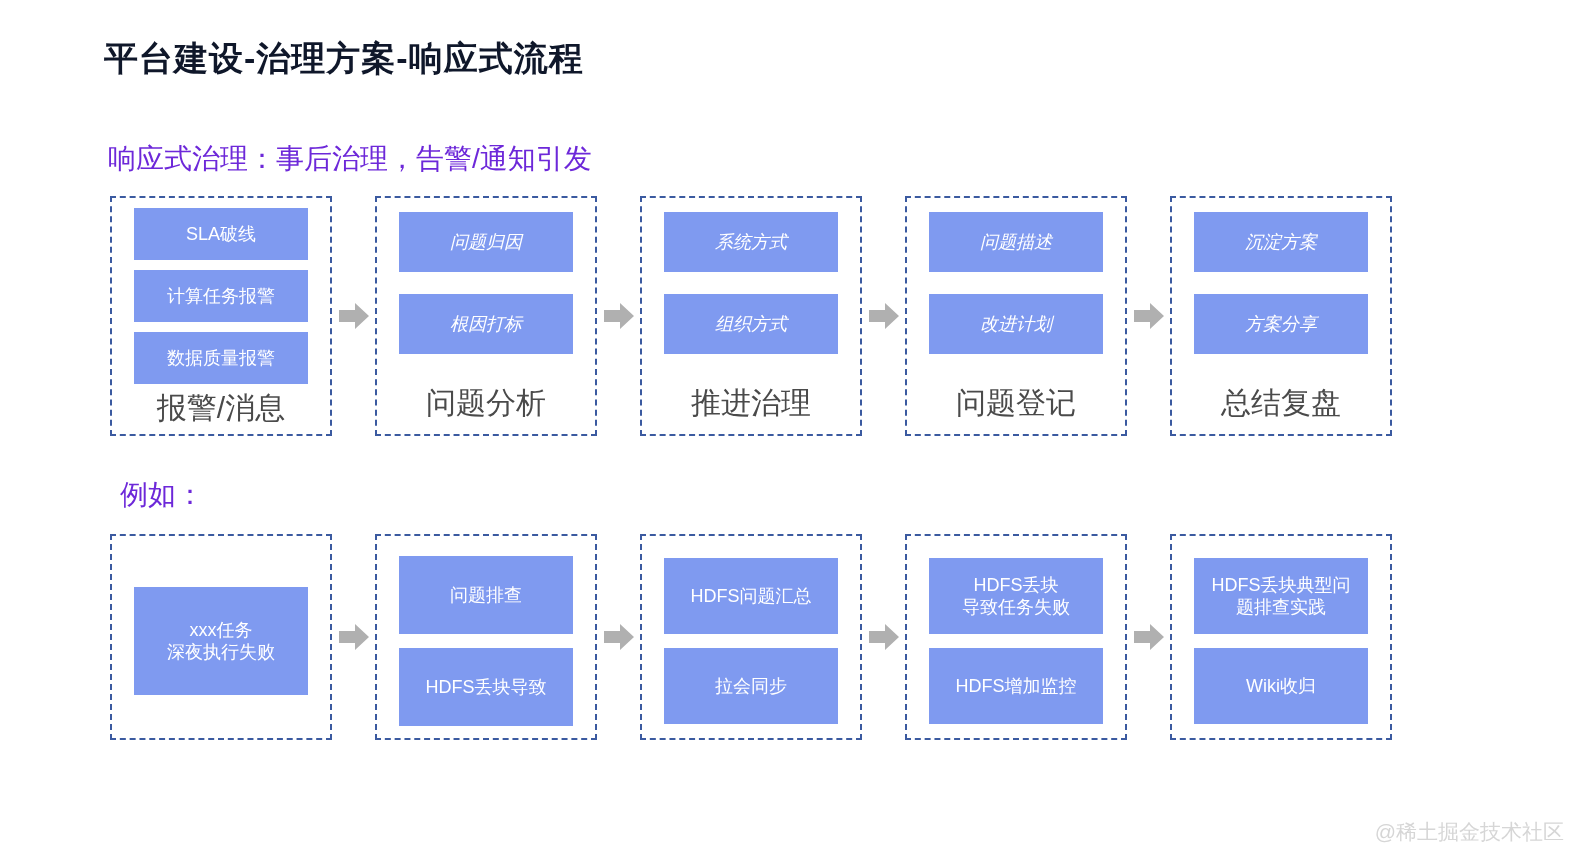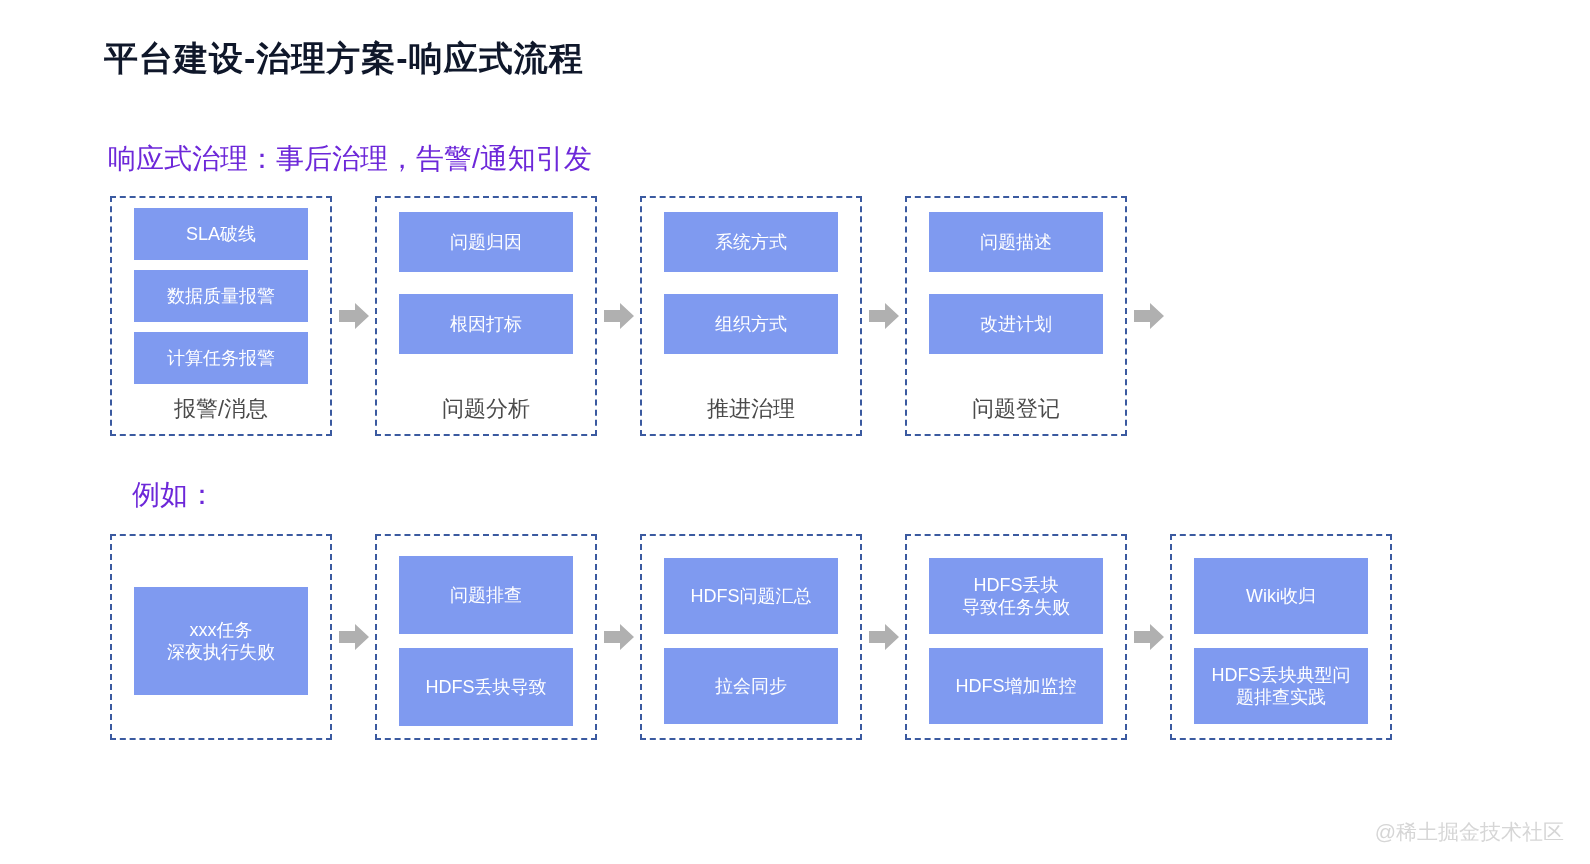--- a/index.html
+++ b/index.html
@@ -30,21 +30,21 @@
 
   
   .section-caption {
     position: absolute;
     font-size: 28px;
     font-weight: normal;
     color: #6d28d9;
     white-space: nowrap;
   }
   #caption-reactive { left: 108px; top: 140px; }
-  #caption-example  { left: 120px; top: 476px; margin-left: 12px; }
+  #caption-example  { left: 120px; top: 476px; }
 
   
   .flow-row {
     position: absolute;
     display: flex;
     align-items: stretch;
   }
   #flow-row-process { left: 110px; top: 196px; width: 1282px; height: 240px; }
   #flow-row-example { left: 110px; top: 534px; width: 1282px; height: 206px; }
 
@@ -81,28 +81,28 @@
     text-align: center;
     display: flex;
     align-items: center;
     justify-content: center;
     box-sizing: border-box;
     padding: 4px 2px;
     white-space: pre-line;
   }
   #flow-row-process .item-box { height: 52px; }
   #flow-row-process .stage.two-item .item-box { height: 60px; }
-  #flow-row-process .stage.two-item .stage-boxes { gap: 22px; padding-top: 14px; }
+  #flow-row-process .stage.two-item .stage-boxes { gap: 22px; padding-top: 14px; font-style: italic; }
 
   #flow-row-example .item-box { height: 78px; }
   #flow-row-example .item-box.tall { height: 76px; }
   #flow-row-example .stage.single .item-box { height: 108px; }
 
   .stage-label {
-    font-size: 22px;
+    font-size: 30px;
     color: #4a4a4a;
     text-align: center;
     padding: 4px 0 10px 0;
     white-space: nowrap;
   }
 
   
   .arrow-gap {
     width: 43px;
     display: flex;
@@ -131,22 +131,22 @@
 
 <div id="page-title">平台建设-治理方案-响应式流程</div>
 
 <div id="caption-reactive" class="section-caption">响应式治理：事后治理，告警/通知引发</div>
 
 <div id="flow-row-process" class="flow-row">
 
   <div class="stage">
     <div class="stage-boxes">
       <div class="item-box">SLA破线</div>
+      <div class="item-box">计算任务报警</div>
       <div class="item-box">数据质量报警</div>
-      <div class="item-box">计算任务报警</div>
     </div>
     <div class="stage-label">报警/消息</div>
   </div>
 
   <div class="arrow-gap">
     <svg class="arrow-icon" viewBox="0 0 34 34">
       <polygon points="2,11 18,11 18,4 32,17 18,30 18,23 2,23" fill="#b0b0b0"></polygon>
     </svg>
   </div>
 
@@ -185,20 +185,27 @@
     </div>
     <div class="stage-label">问题登记</div>
   </div>
 
   <div class="arrow-gap">
     <svg class="arrow-icon" viewBox="0 0 34 34">
       <polygon points="2,11 18,11 18,4 32,17 18,30 18,23 2,23" fill="#b0b0b0"></polygon>
     </svg>
   </div>
 
+  <div class="stage two-item">
+    <div class="stage-boxes">
+      <div class="item-box">沉淀方案</div>
+      <div class="item-box">方案分享</div>
+    </div>
+    <div class="stage-label">总结复盘</div>
+  </div>
 
 </div>
 
 <div id="caption-example" class="section-caption">例如：</div>
 
 <div id="flow-row-example" class="flow-row">
 
   <div class="stage single">
     <div class="stage-boxes">
       <div class="item-box">xxx任务
@@ -247,21 +254,21 @@
   </div>
 
   <div class="arrow-gap">
     <svg class="arrow-icon" viewBox="0 0 34 34">
       <polygon points="2,11 18,11 18,4 32,17 18,30 18,23 2,23" fill="#b0b0b0"></polygon>
     </svg>
   </div>
 
   <div class="stage">
     <div class="stage-boxes">
-      <div class="item-box tall">Wiki收归</div>
       <div class="item-box tall">HDFS丢块典型问
 题排查实践</div>
+      <div class="item-box tall">Wiki收归</div>
     </div>
   </div>
 
 </div>
 
 <div id="watermark">@稀土掘金技术社区</div>
 
 </body></html>

